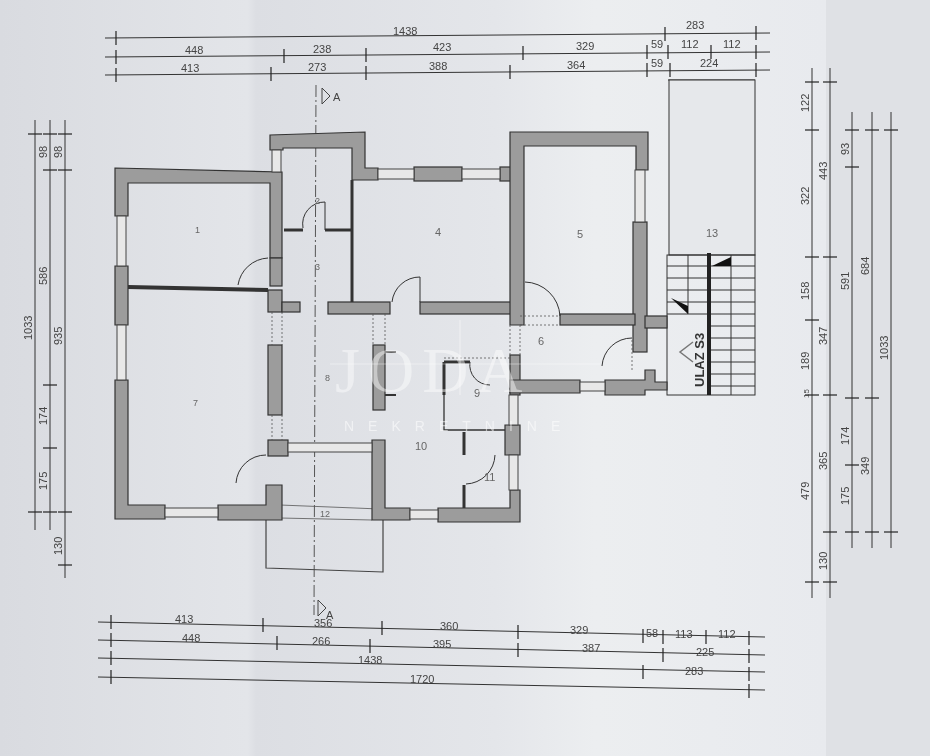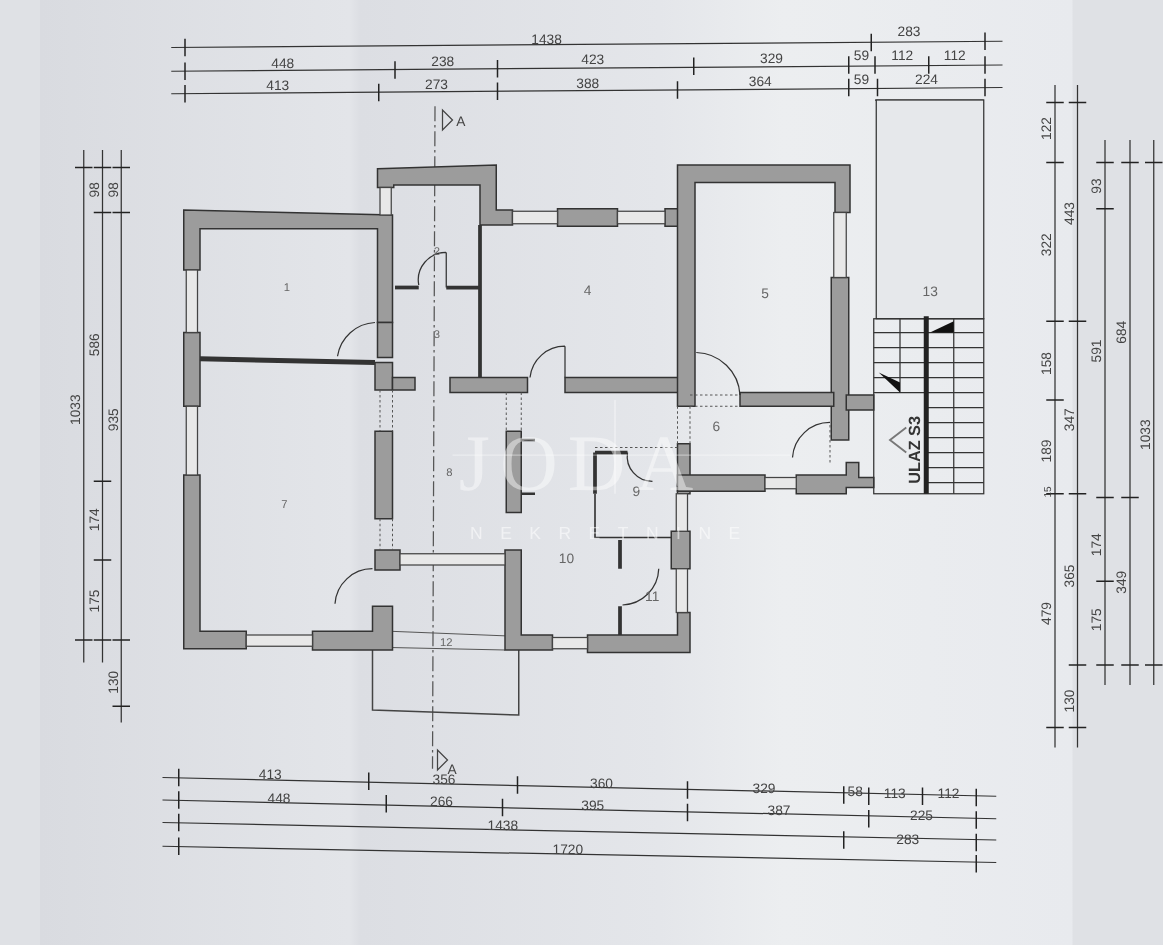--- a/index.html
+++ b/index.html
@@ -1,17 +1,17 @@
 <!DOCTYPE html>
 <html><head>
 <meta charset="utf-8">
 <style>
   html,body{margin:0;padding:0;}
   body{width:930px;height:756px;overflow:hidden;background:#dfe1e5;font-family:"Liberation Sans",sans-serif;}
-  .sheet{position:absolute;left:0;top:0;width:826px;height:756px;background:linear-gradient(90deg,#d9dbe0 0%,#e3e5e9 30%,#dcdee3 31%,#e4e6ea 60%,#eceef0 72%,#e8eaee 100%);margin-left:32px;}
+  .sheet{position:absolute;left:0;top:0;width:826px;height:756px;background:linear-gradient(90deg,#d9dbe0 0%,#e3e5e9 30%,#dcdee3 31%,#e4e6ea 60%,#eceef0 72%,#e8eaee 100%);}
   svg{position:absolute;left:0;top:0;}
   .dim{font-family:"Liberation Sans",sans-serif;font-size:11px;fill:#444;}
   .room{font-family:"Liberation Sans",sans-serif;font-size:11px;fill:#666;}
   .wm{font-family:"Liberation Serif",serif;font-size:64px;fill:#ffffff;fill-opacity:0.45;letter-spacing:8px;}
   .wm2{font-family:"Liberation Sans",sans-serif;font-size:14px;fill:#ffffff;fill-opacity:0.55;letter-spacing:14px;}
   .wall{fill:#9c9c9c;stroke:#333;stroke-width:1.2;}
   .thin{fill:none;stroke:#333;stroke-width:1.3;}
   .win{fill:#e8e8e8;stroke:#444;stroke-width:1;}
   .dl{stroke:#333;stroke-width:1;fill:none;}
   .tick{stroke:#222;stroke-width:1.2;}

